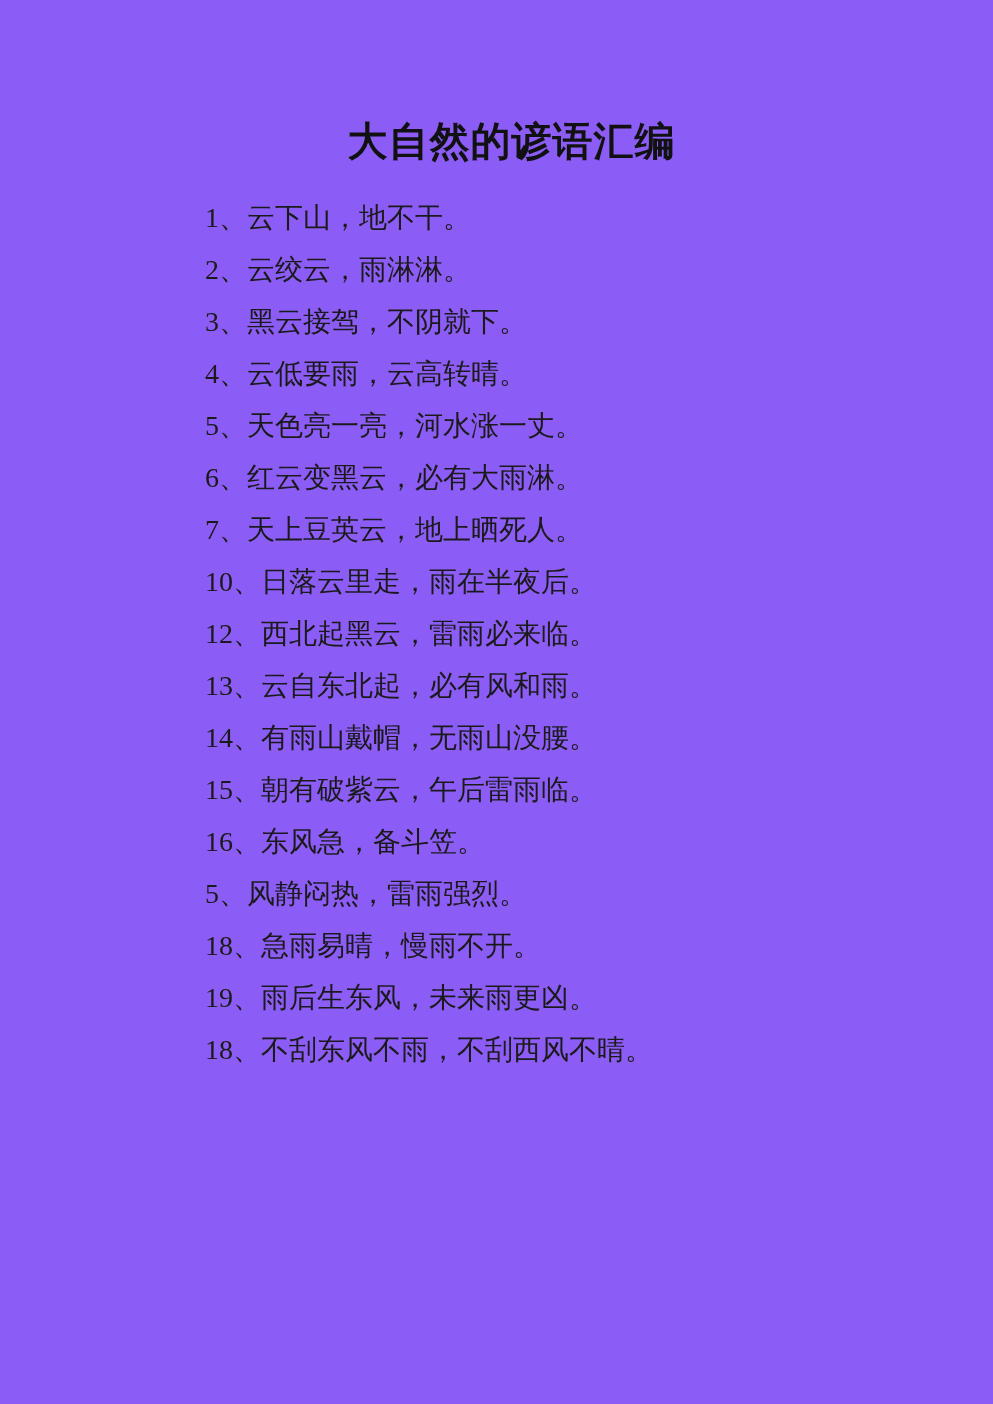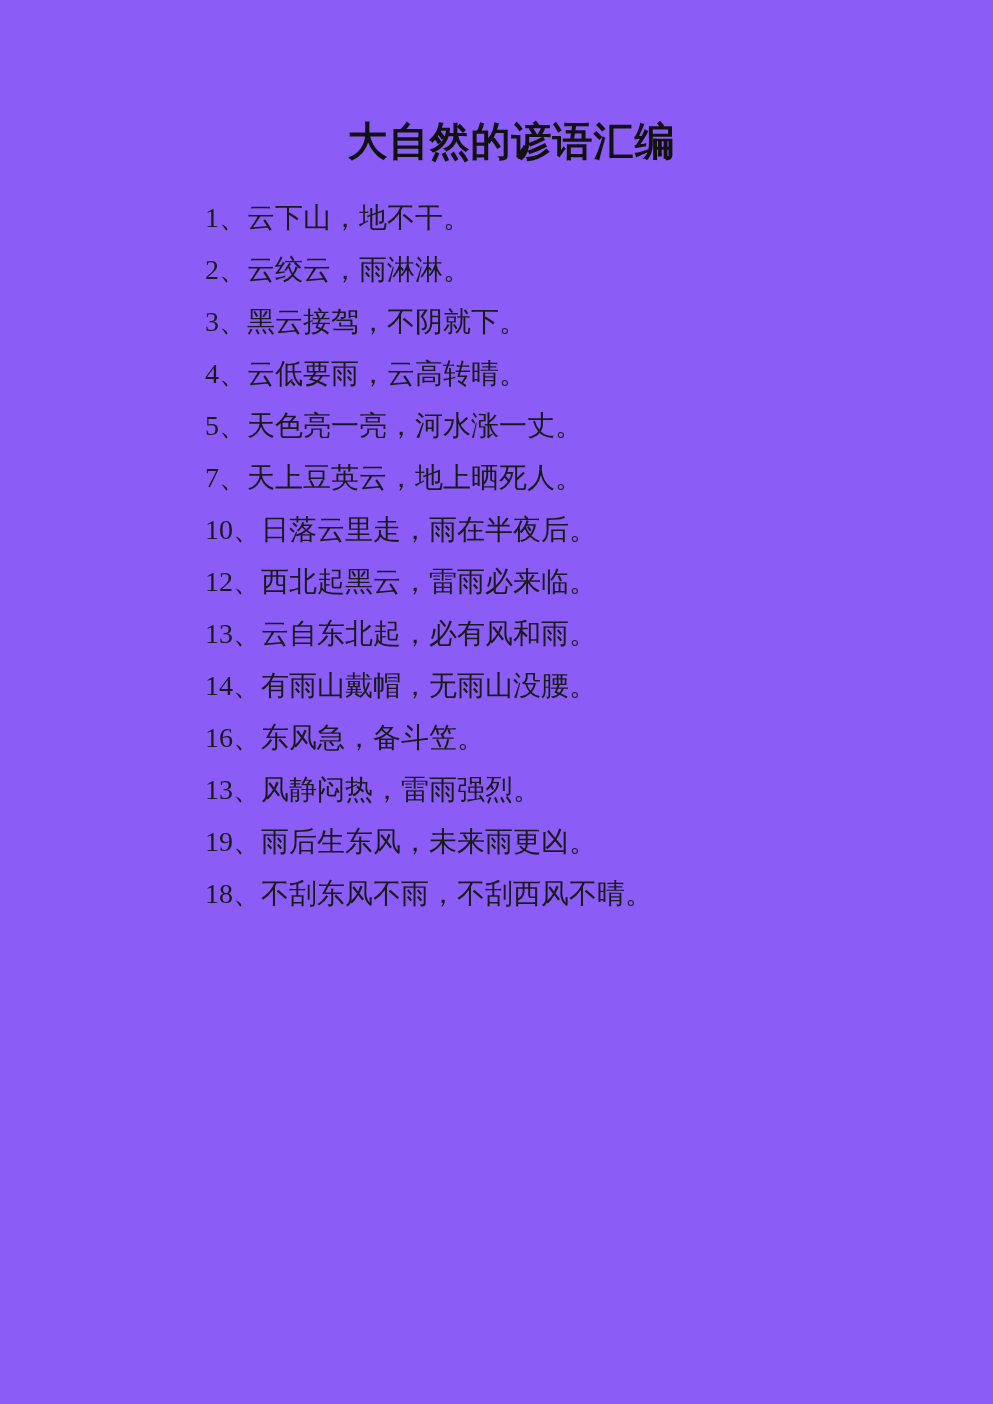--- a/index.html
+++ b/index.html
@@ -51,23 +51,26 @@
 <body>
 
 <div class="page">
   <h1 class="doc-title">大自然的谚语汇编</h1>
   <ol class="proverb-list">
       <li class="proverb-item">1、云下山，地不干。</li>
       <li class="proverb-item">2、云绞云，雨淋淋。</li>
       <li class="proverb-item">3、黑云接驾，不阴就下。</li>
       <li class="proverb-item">4、云低要雨，云高转晴。</li>
       <li class="proverb-item">5、天色亮一亮，河水涨一丈。</li>
+      <li class="proverb-item">6、红云变黑云，必有大雨淋。</li>
       <li class="proverb-item">7、天上豆英云，地上晒死人。</li>
       <li class="proverb-item">10、日落云里走，雨在半夜后。</li>
       <li class="proverb-item">12、西北起黑云，雷雨必来临。</li>
       <li class="proverb-item">13、云自东北起，必有风和雨。</li>
       <li class="proverb-item">14、有雨山戴帽，无雨山没腰。</li>
+      <li class="proverb-item">15、朝有破紫云，午后雷雨临。</li>
       <li class="proverb-item">16、东风急，备斗笠。</li>
-      <li class="proverb-item">13、风静闷热，雷雨强烈。</li>
+      <li class="proverb-item">5、风静闷热，雷雨强烈。</li>
+      <li class="proverb-item">18、急雨易晴，慢雨不开。</li>
       <li class="proverb-item">19、雨后生东风，未来雨更凶。</li>
       <li class="proverb-item">18、不刮东风不雨，不刮西风不晴。</li>
     </ol>
 </div>
 
 </body></html>

